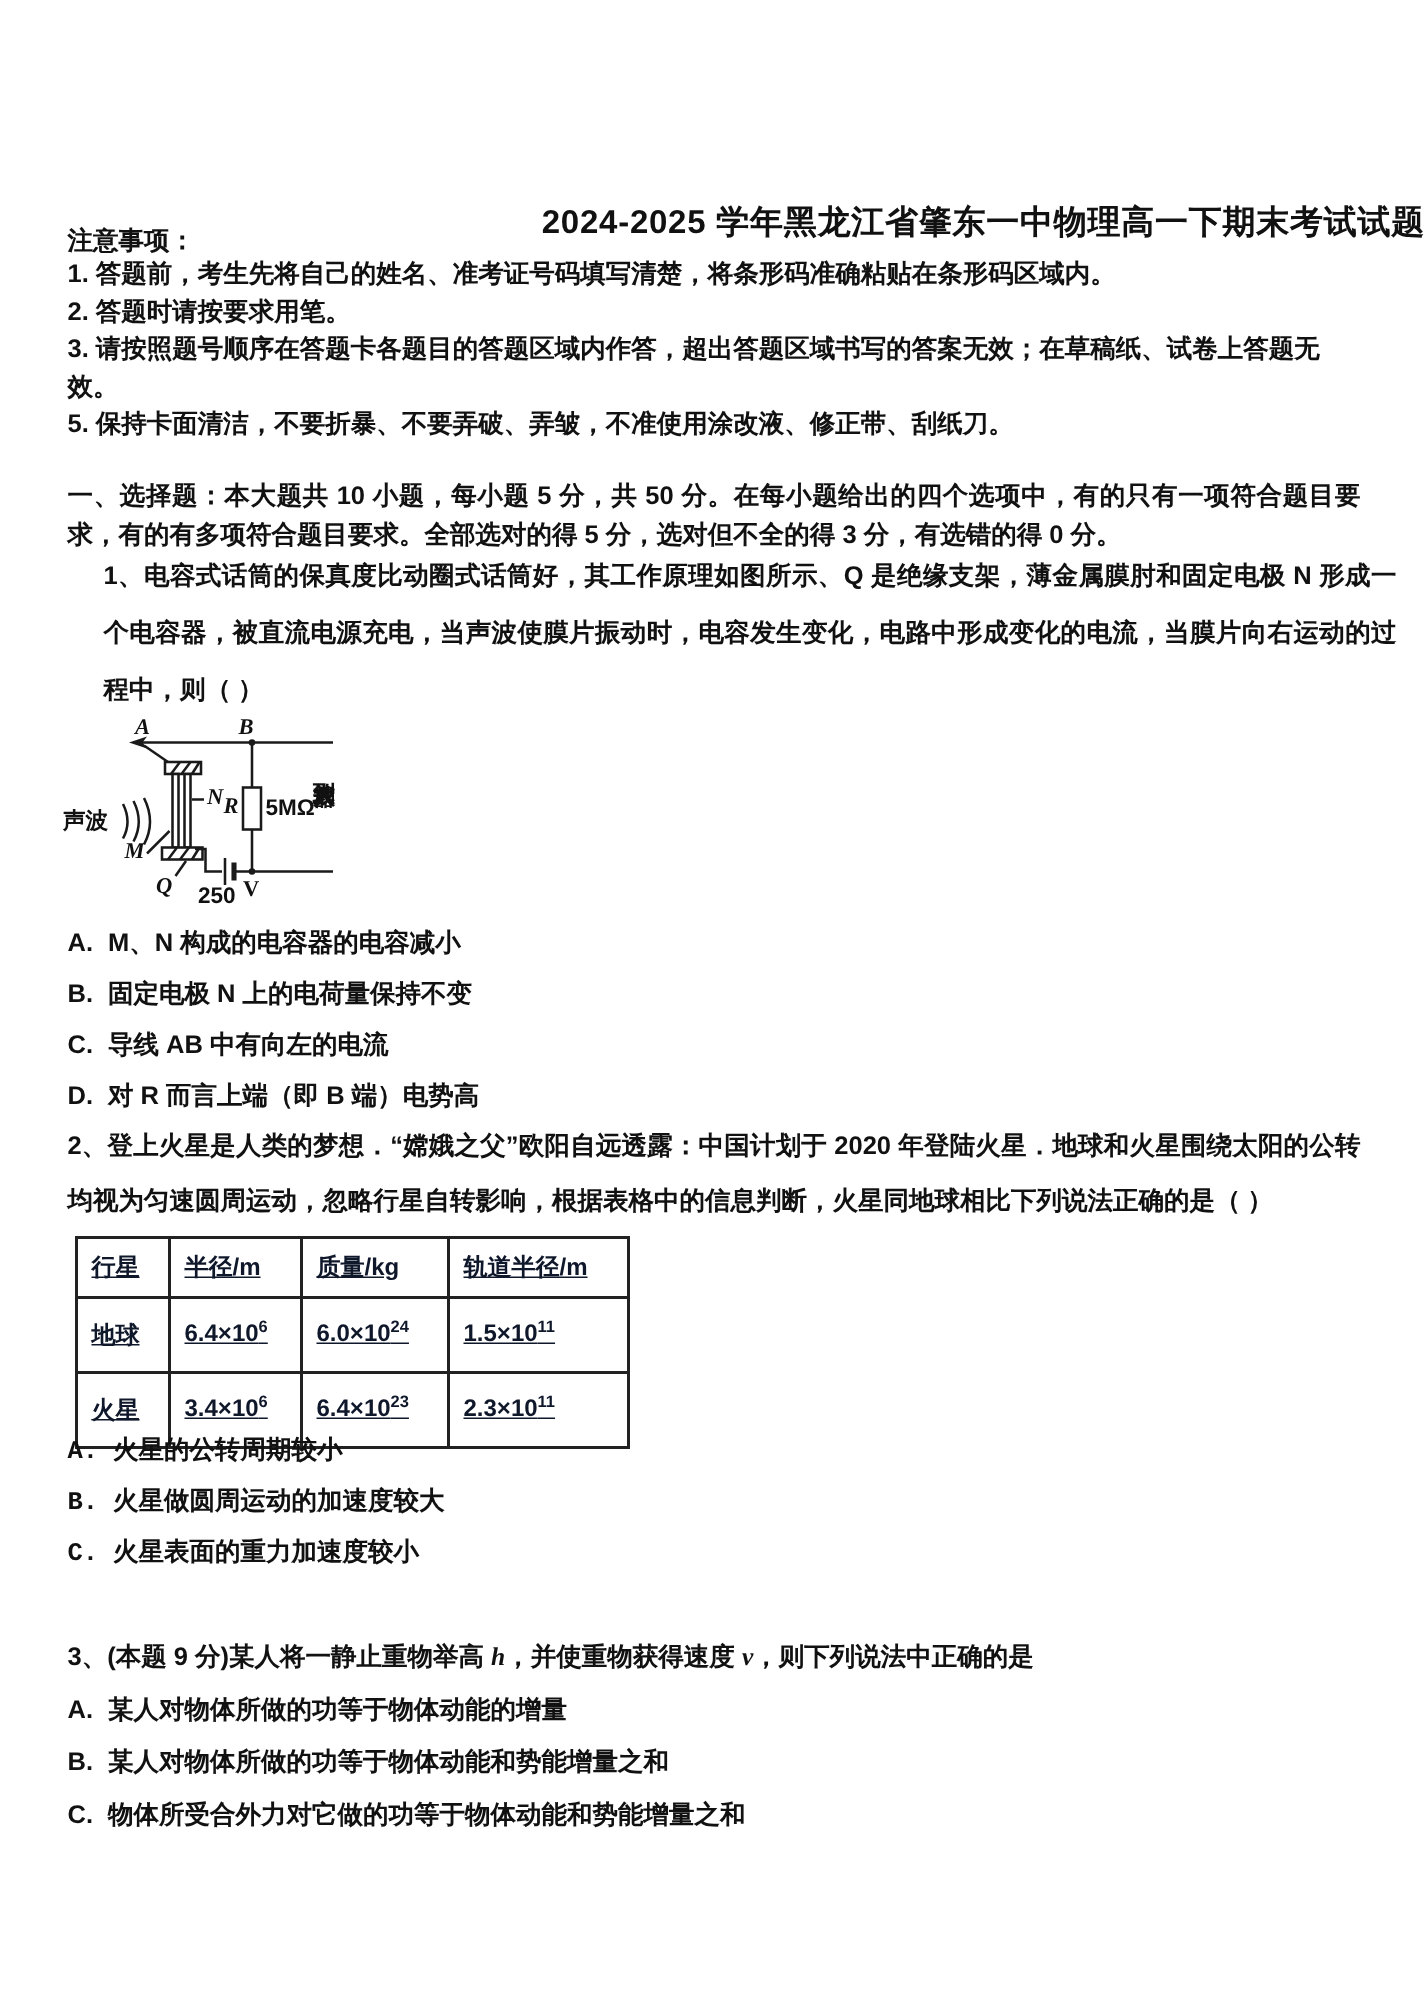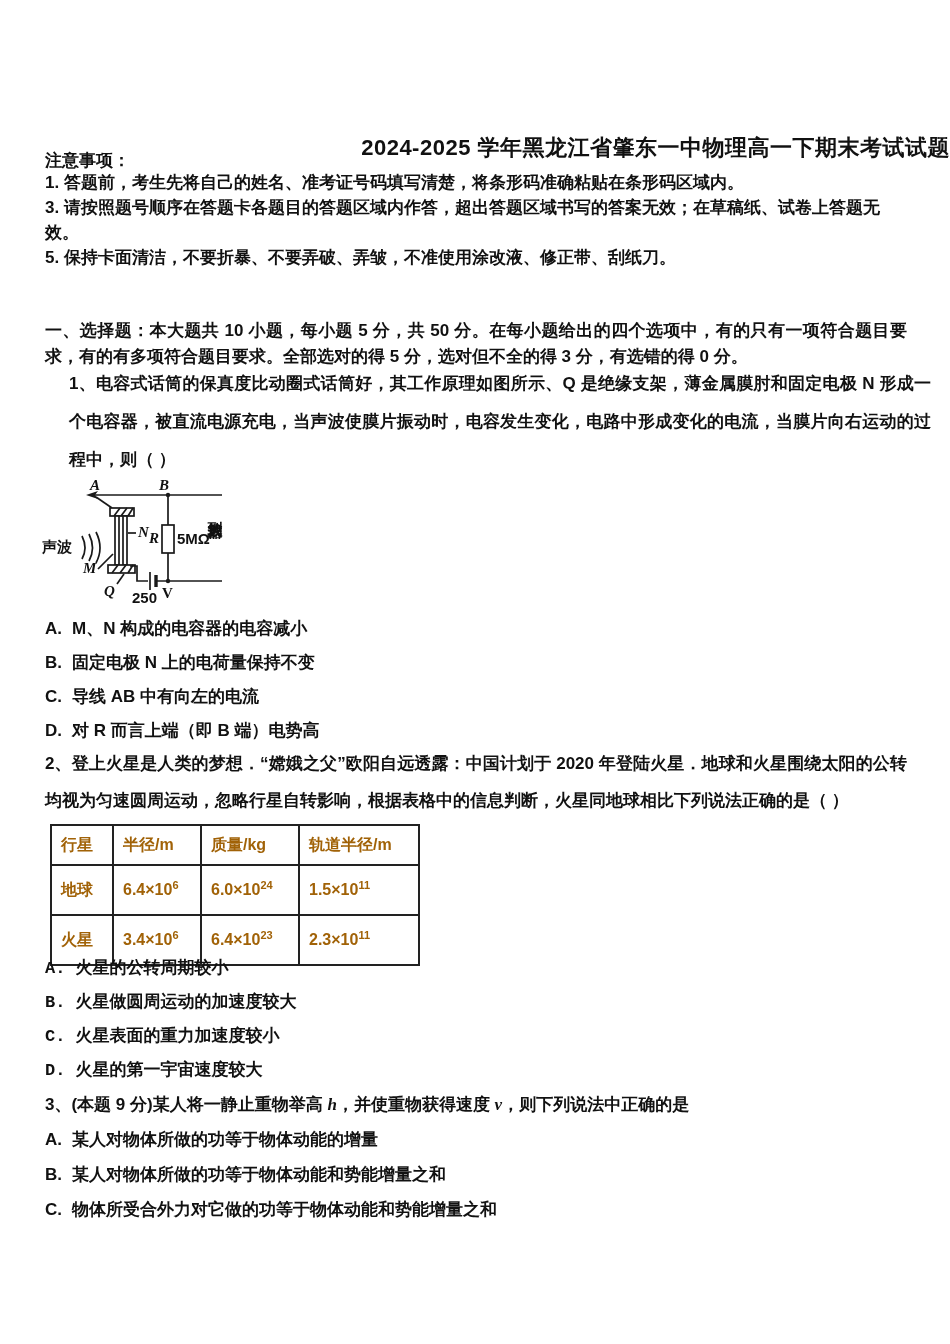--- a/index.html
+++ b/index.html
@@ -64,21 +64,22 @@
     line-height: 17px;
     letter-spacing: 1px;
   }
 
   
   .planet-table-wrap { left: 50px; top: 824px; }
   table.planet {
     border-collapse: collapse;
     font-size: 16px;
     font-weight: 600;
-    color: #a16207;
+    color: #0f172a;
+    text-decoration: underline;
   }
   table.planet th, table.planet td {
     border: 2px solid #222;
     text-align: left;
     vertical-align: middle;
     padding: 0 0 0 9px;
     font-weight: 600;
     height: 50px;
   }
   table.planet th { height: 40px; }
@@ -92,20 +93,21 @@
 <body>
 
 <div id="page">
 
   <div class="abs doc-title">2024-2025 学年黑龙江省肇东一中物理高一下期末考试试题</div>
 
   <div class="abs body-text notice-heading">注意事项：</div>
 
   <div class="abs para body-text notice-items">
     <div>1. 答题前，考生先将自己的姓名、准考证号码填写清楚，将条形码准确粘贴在条形码区域内。</div>
+    <div>2. 答题时请按要求用笔。</div>
     <div>3. 请按照题号顺序在答题卡各题目的答题区域内作答，超出答题区域书写的答案无效；在草稿纸、试卷上答题无效。</div>
     <div>5. 保持卡面清洁，不要折暴、不要弄破、弄皱，不准使用涂改液、修正带、刮纸刀。</div>
   </div>
 
   <div class="abs para body-text section1">一、选择题：本大题共 10 小题，每小题 5 分，共 50 分。在每小题给出的四个选项中，有的只有一项符合题目要求，有的有多项符合题目要求。全部选对的得 5 分，选对但不全的得 3 分，有选错的得 0 分。</div>
 
   <div class="abs para body-text q1-text">1、电容式话筒的保真度比动圈式话筒好，其工作原理如图所示、Q 是绝缘支架，薄金属膜肘和固定电极 N 形成一个电容器，被直流电源充电，当声波使膜片振动时，电容发生变化，电路中形成变化的电流，当膜片向右运动的过程中，则（ ）</div>
 
   <div class="abs figure">
     <svg width="300" height="152" viewBox="0 0 300 152">
@@ -198,21 +200,20 @@
         <td><span>2.3×10</span><sup>11</sup></td>
       </tr>
     </tbody>
       </table>
   </div>
 
   <div class="abs opts q2-opts body-text">
     <div class="opt"><span class="letter">A.</span><span>火星的公转周期较小</span></div>
     <div class="opt"><span class="letter">B.</span><span>火星做圆周运动的加速度较大</span></div>
     <div class="opt"><span class="letter">C.</span><span>火星表面的重力加速度较小</span></div>
-    <div class="opt"><span class="letter">D.</span><span>火星的第一宇宙速度较大</span></div>
   </div>
 
   <div class="abs para body-text q3-head">
     <span>3、(本题 9 分)某人将一静止重物举高 </span><span class="var">h</span><span>，并使重物获得速度 </span><span class="var">v</span><span>，则下列说法中正确的是</span>
   </div>
 
   <div class="abs opts q3-opts body-text">
     <div class="opt"><span class="letter">A.</span><span>某人对物体所做的功等于物体动能的增量</span></div>
     <div class="opt"><span class="letter">B.</span><span>某人对物体所做的功等于物体动能和势能增量之和</span></div>
     <div class="opt"><span class="letter">C.</span><span>物体所受合外力对它做的功等于物体动能和势能增量之和</span></div>

